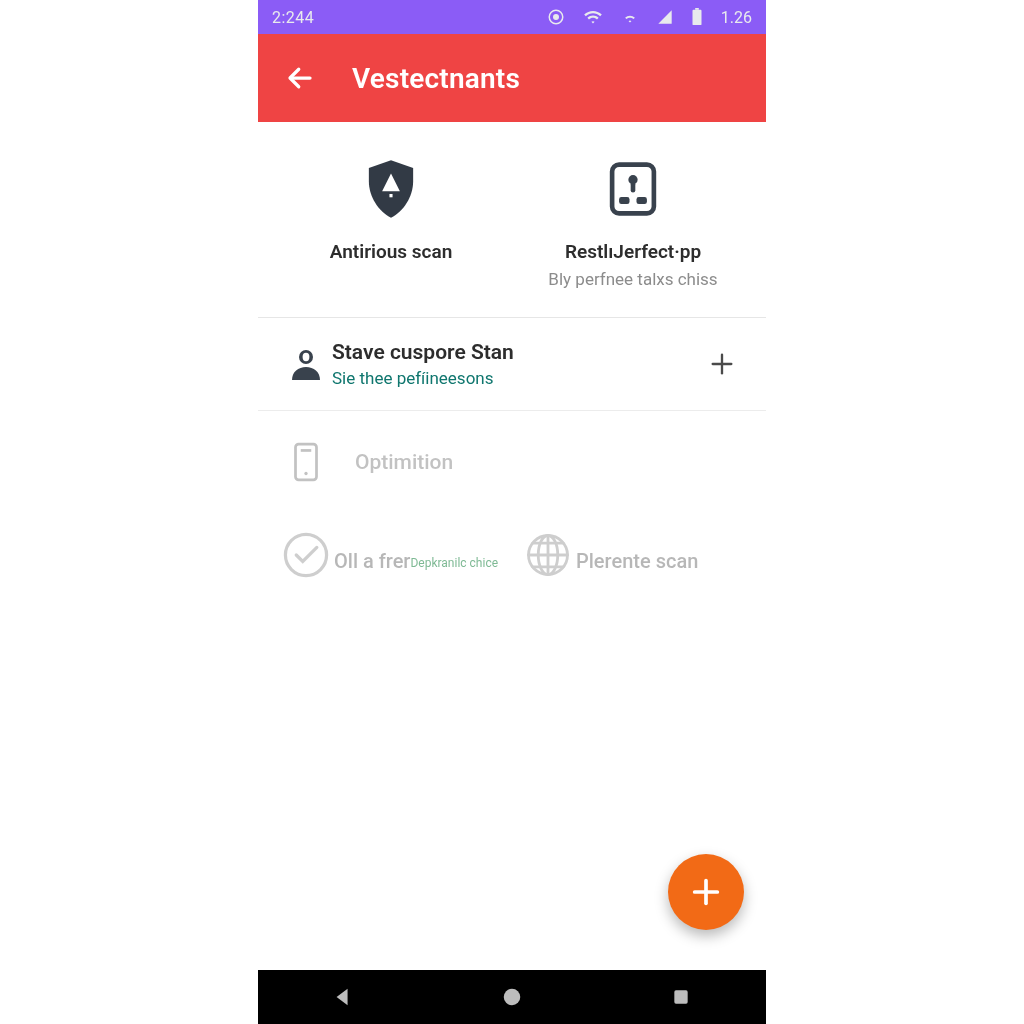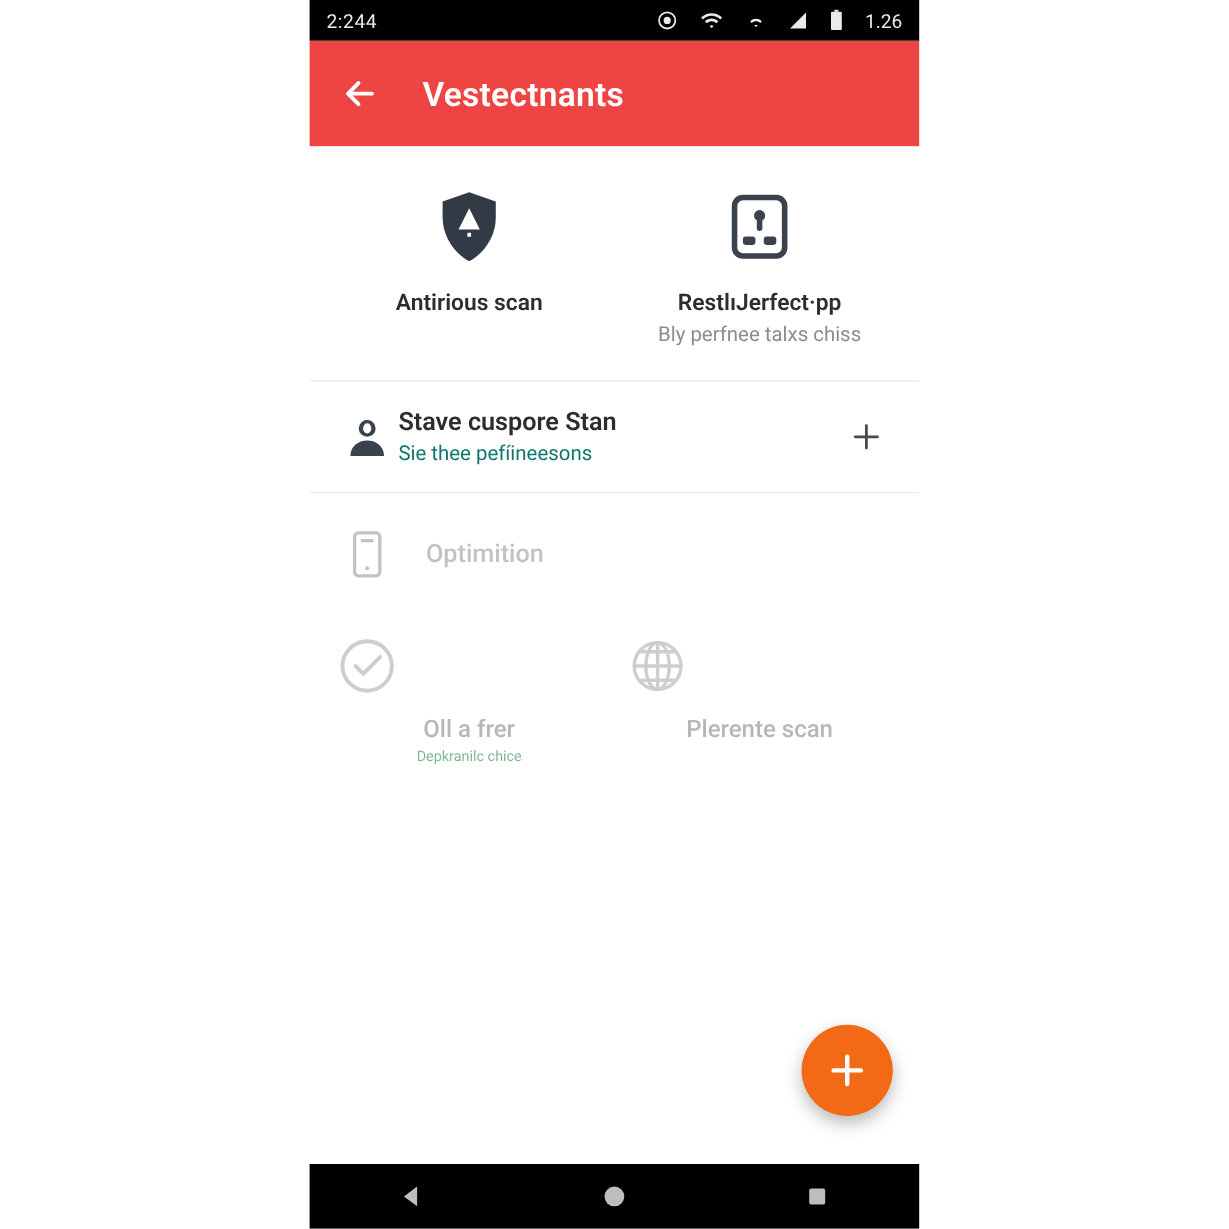--- a/index.html
+++ b/index.html
@@ -1,21 +1,21 @@
 <!DOCTYPE html>
 <html><head>
 <meta charset="utf-8">
 <style>
   * { margin: 0; padding: 0; box-sizing: border-box; font-family: Roboto, "Helvetica Neue", Arial, sans-serif; }
   html, body { width: 1024px; height: 1024px; background: #ffffff; }
   .stage { width: 1024px; height: 1024px; position: relative; background: #ffffff; }
   .phone { position: absolute; left: 258px; top: 0; width: 508px; height: 1024px; background: #ffffff; }
 
   
-  .statusbar { height: 34px; background: #000000; color: #e8eaed; display: flex; align-items: center; justify-content: space-between; padding: 0 14px; font-size: 16px; }
+  .statusbar { height: 34px; background: #8b5cf6; color: #e8eaed; display: flex; align-items: center; justify-content: space-between; padding: 0 14px; font-size: 16px; }
   .statusbar .left { font-weight: 400; letter-spacing: .5px; }
   .statusbar .right { display: flex; align-items: center; gap: 18px; }
   .statusbar svg { display: block; }
 
   
   .appbar { height: 88px; background: #ef4444; color: #ffffff; display: flex; align-items: center; padding: 0 14px 0 22px; }
   .appbar .back { width: 40px; height: 40px; display: flex; align-items: center; justify-content: center; cursor: pointer; }
   .appbar .title { font-size: 28px; font-weight: 600; margin-left: 32px; letter-spacing: .2px; }
 
   
@@ -33,21 +33,21 @@
   .row .ricon { width: 52px; display: flex; align-items: center; justify-content: center; }
   .row .rtext { flex: 1; margin-left: 0; }
   .row .rtitle { font-size: 21px; font-weight: 600; color: #2d2d2d; }
   .row .rsub { font-size: 17px; color: #0f766e; margin-top: 4px; }
   .row .raction { width: 44px; display: flex; align-items: center; justify-content: center; }
   .row.muted .rtitle { color: #9a9a9a; font-weight: 500; }
   .row.noborder { border-bottom: none; }
 
   
   .tiles2 { display: flex; padding: 14px 20px 24px; gap: 16px; }
-  .tile2 { flex: 1; display: flex; flex-direction: column; text-align: center; filter: blur(0.3px); opacity: .55; }
+  .tile2 { flex: 1; display: flex; flex-direction: row; align-items: center; text-align: center; filter: blur(0.3px); opacity: .55; }
   .tile2 .ticon2 { width: 56px; height: 56px; display: flex; align-items: center; justify-content: center; margin-bottom: 12px; }
   .tile2 .tlabel2 { font-size: 20px; font-weight: 500; color: #7d7d7d; }
   .tile2 .tsub2 { font-size: 12px; color: #15803d; margin-top: 4px; }
 
   
   .fab { position: absolute; right: 22px; bottom: 94px; width: 76px; height: 76px; border-radius: 50%; background: #f26a16; display: flex; align-items: center; justify-content: center; box-shadow: 0 6px 14px rgba(0,0,0,.28); cursor: pointer; }
   .fab svg { display: block; }
 
   
   .navbar { position: absolute; left: 0; right: 0; bottom: 0; height: 54px; background: #000000; display: flex; align-items: center; justify-content: space-around; }

